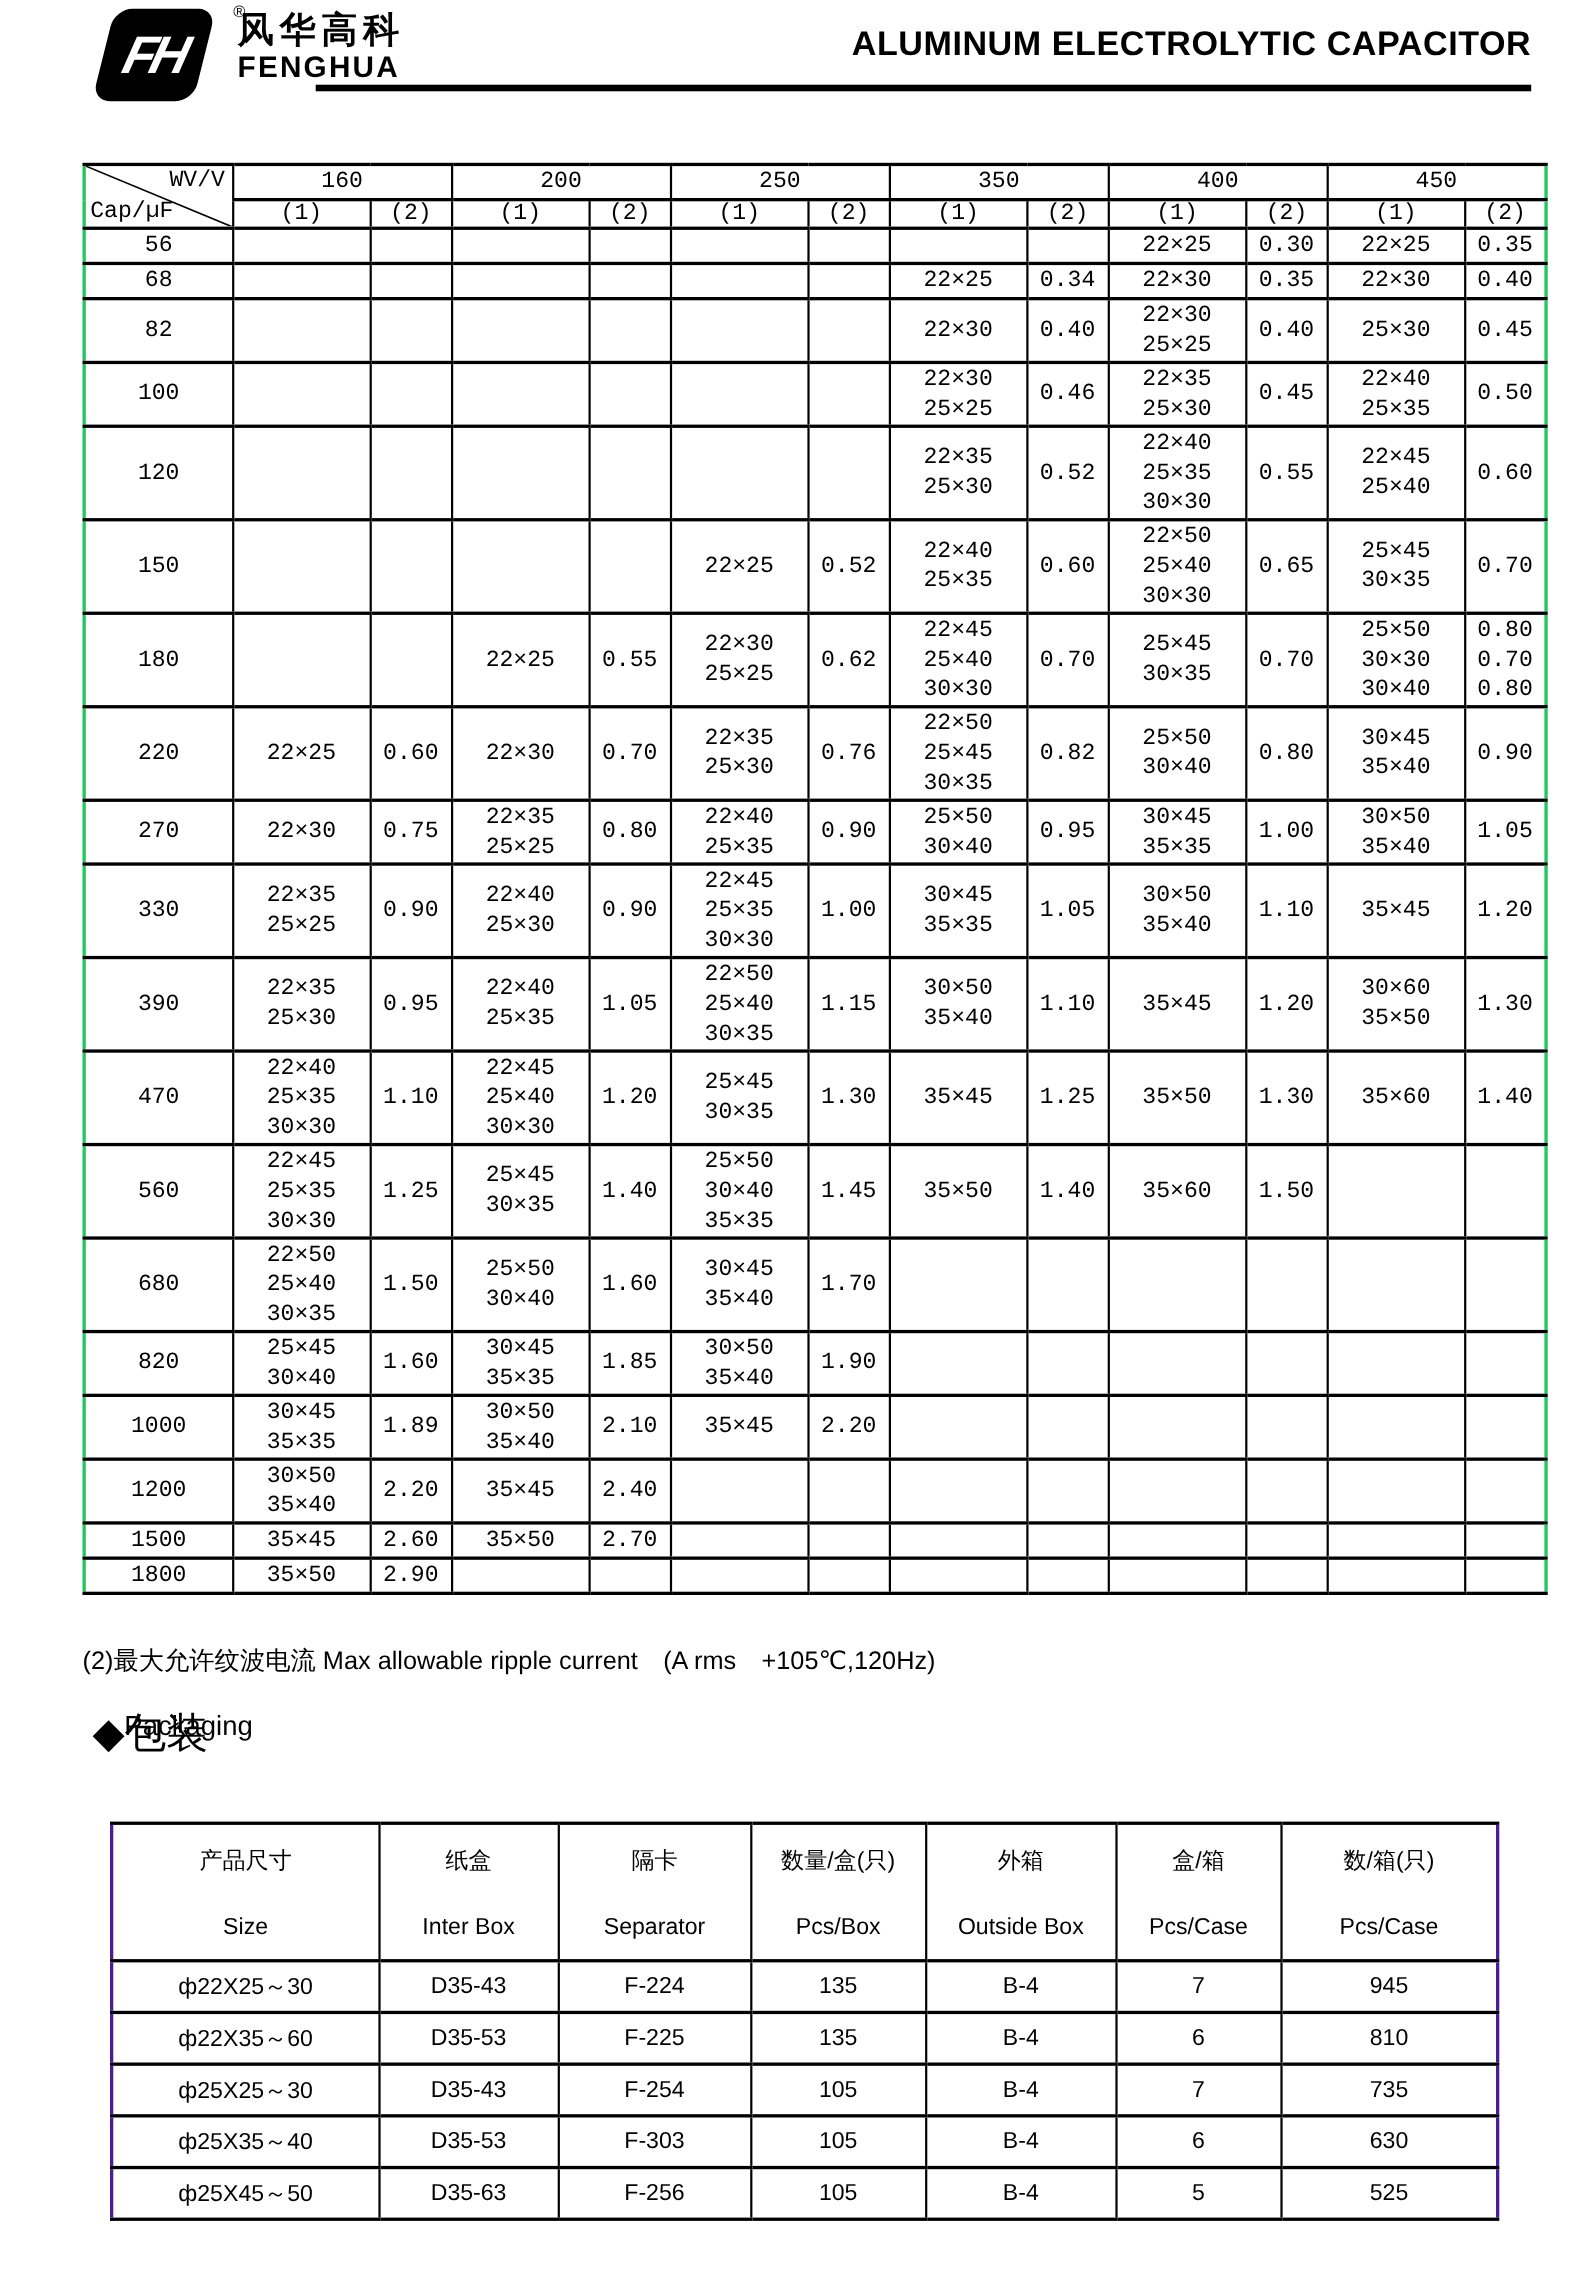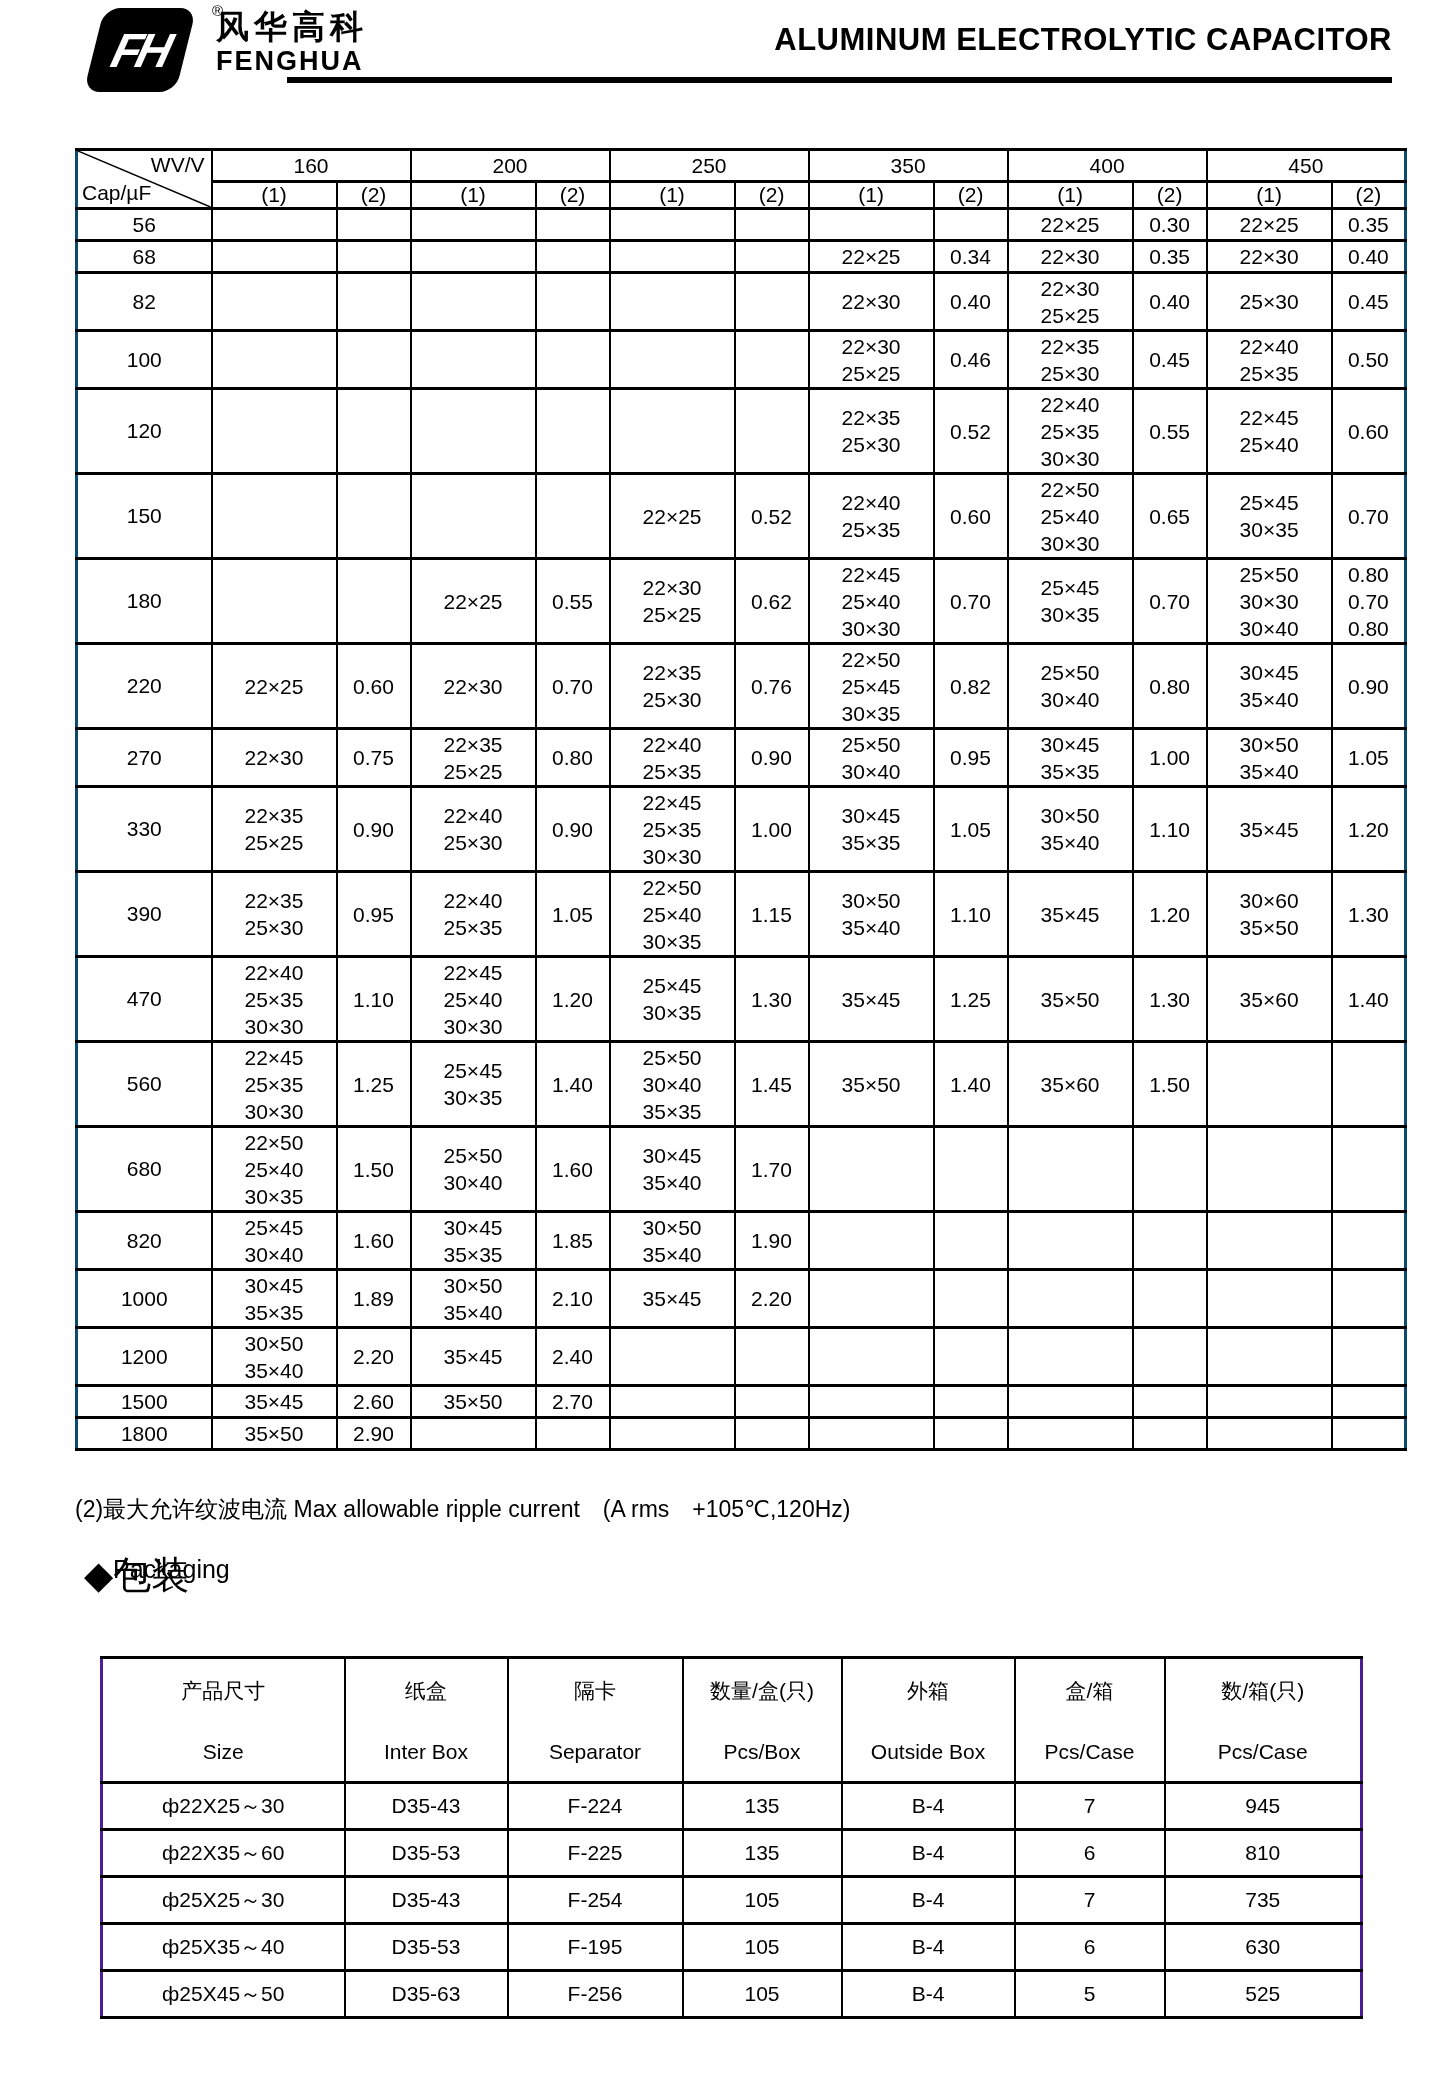--- a/index.html
+++ b/index.html
@@ -13,21 +13,21 @@
   .logo-mark .glyph{color:#fff;font-style:italic;font-weight:700;font-size:48px;letter-spacing:-5px;}
   .logo-reg{position:absolute;left:212px;top:2px;font-size:15px;}
   .brand-text{margin-left:30px;}
   .brand-cn{font-size:33px;font-weight:700;letter-spacing:5px;line-height:38px;}
   .brand-en{font-size:27px;font-weight:700;letter-spacing:2px;line-height:30px;}
   .header-title{position:absolute;top:22px;right:58px;font-size:31px;font-weight:700;letter-spacing:0.5px;}
   .header-rule{position:absolute;top:77px;left:287px;right:58px;height:6px;background:#000;}
 
   
   table{border-collapse:collapse;table-layout:fixed;}
-  .spec{position:absolute;left:75px;top:148px;width:1330px;border:3px solid #0c4a6e;}
+  .spec{position:absolute;left:75px;top:148px;width:1330px;border:3px solid #22c55e;font-family:Liberation Mono, monospace;}
   .spec th,.spec td{border:2px solid #000;border-top-width:3px;border-bottom-width:3px;
                     padding:0;text-align:center;font-size:21px;font-weight:400;vertical-align:middle;overflow:hidden;}
   .spec .vrow th{height:29px;}
   .spec .subrow th{height:23px;}
   .spec tr.h1 td{height:29px;}
   .spec tr.h2 td{height:55px;}
   .spec tr.h3 td{height:82px;}
   .spec .line{line-height:27px;height:27px;}
   .corner{position:relative;}
   .corner svg{position:absolute;left:0;top:0;width:100%;height:100%;}
@@ -835,21 +835,21 @@
         <td>D35-43</td>
         <td>F-254</td>
         <td>105</td>
         <td>B-4</td>
         <td>7</td>
         <td>735</td>
       </tr>
       <tr>
         <td>ф25X35～40</td>
         <td>D35-53</td>
-        <td>F-195</td>
+        <td>F-303</td>
         <td>105</td>
         <td>B-4</td>
         <td>6</td>
         <td>630</td>
       </tr>
       <tr>
         <td>ф25X45～50</td>
         <td>D35-63</td>
         <td>F-256</td>
         <td>105</td>

